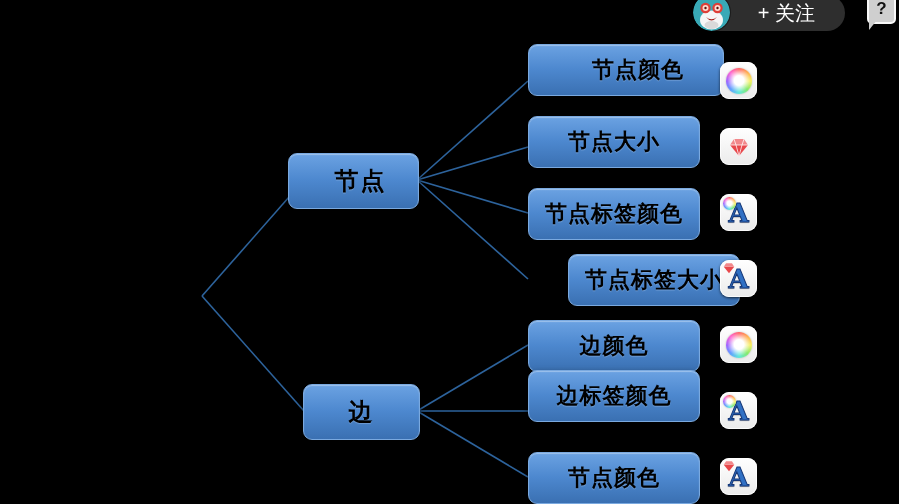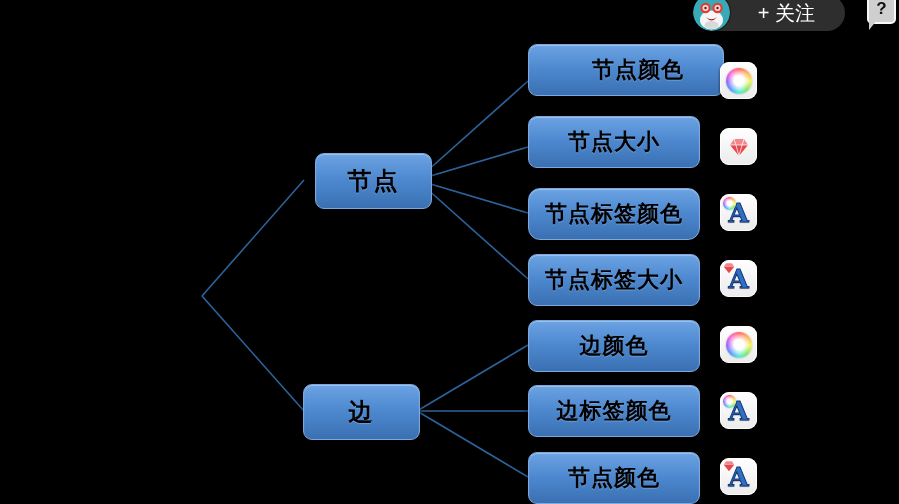--- a/index.html
+++ b/index.html
@@ -52,43 +52,43 @@
       <line x1="417" y1="180" x2="528" y2="147"></line>
       <line x1="417" y1="180" x2="528" y2="213"></line>
       <line x1="417" y1="180" x2="528" y2="279"></line>
       <line x1="417" y1="411" x2="528" y2="345"></line>
       <line x1="417" y1="411" x2="528" y2="411"></line>
       <line x1="417" y1="411" x2="528" y2="477"></line>
     </g>
   </svg>
 
 
-  <div class="node branch" style="left:315px;top:153px;">
+  <div class="node branch" style="left:288px;top:153px;padding-left:14px;">
     <span>节点</span>
   </div>
   <div class="node branch" style="left:303px;top:384px;">
     <span>边</span>
   </div>
 
   <div class="node leaf" style="top:44px;padding-left:24px;">
     <span>节点颜色</span>
   </div>
   <div class="node leaf" style="top:116px;">
     <span>节点大小</span>
   </div>
-  <div class="node leaf" style="top:188px;border-radius:12px;">
+  <div class="node leaf" style="top:188px;">
     <span>节点标签颜色</span>
   </div>
-  <div class="node leaf" style="top:254px;">
+  <div class="node leaf" style="top:254px;margin-left:40px;">
     <span>节点标签大小</span>
   </div>
   <div class="node leaf" style="top:320px;text-align:right;">
     <span>边颜色</span>
   </div>
-  <div class="node leaf" style="top:385px;text-align:right;">
+  <div class="node leaf" style="top:370px;text-align:right;">
     <span>边标签颜色</span>
   </div>
   <div class="node leaf" style="top:452px;">
     <span>节点颜色</span>
   </div>
 
   <div class="tile" style="top:62px;">
     <span class="wheel"></span>
   </div>
 

